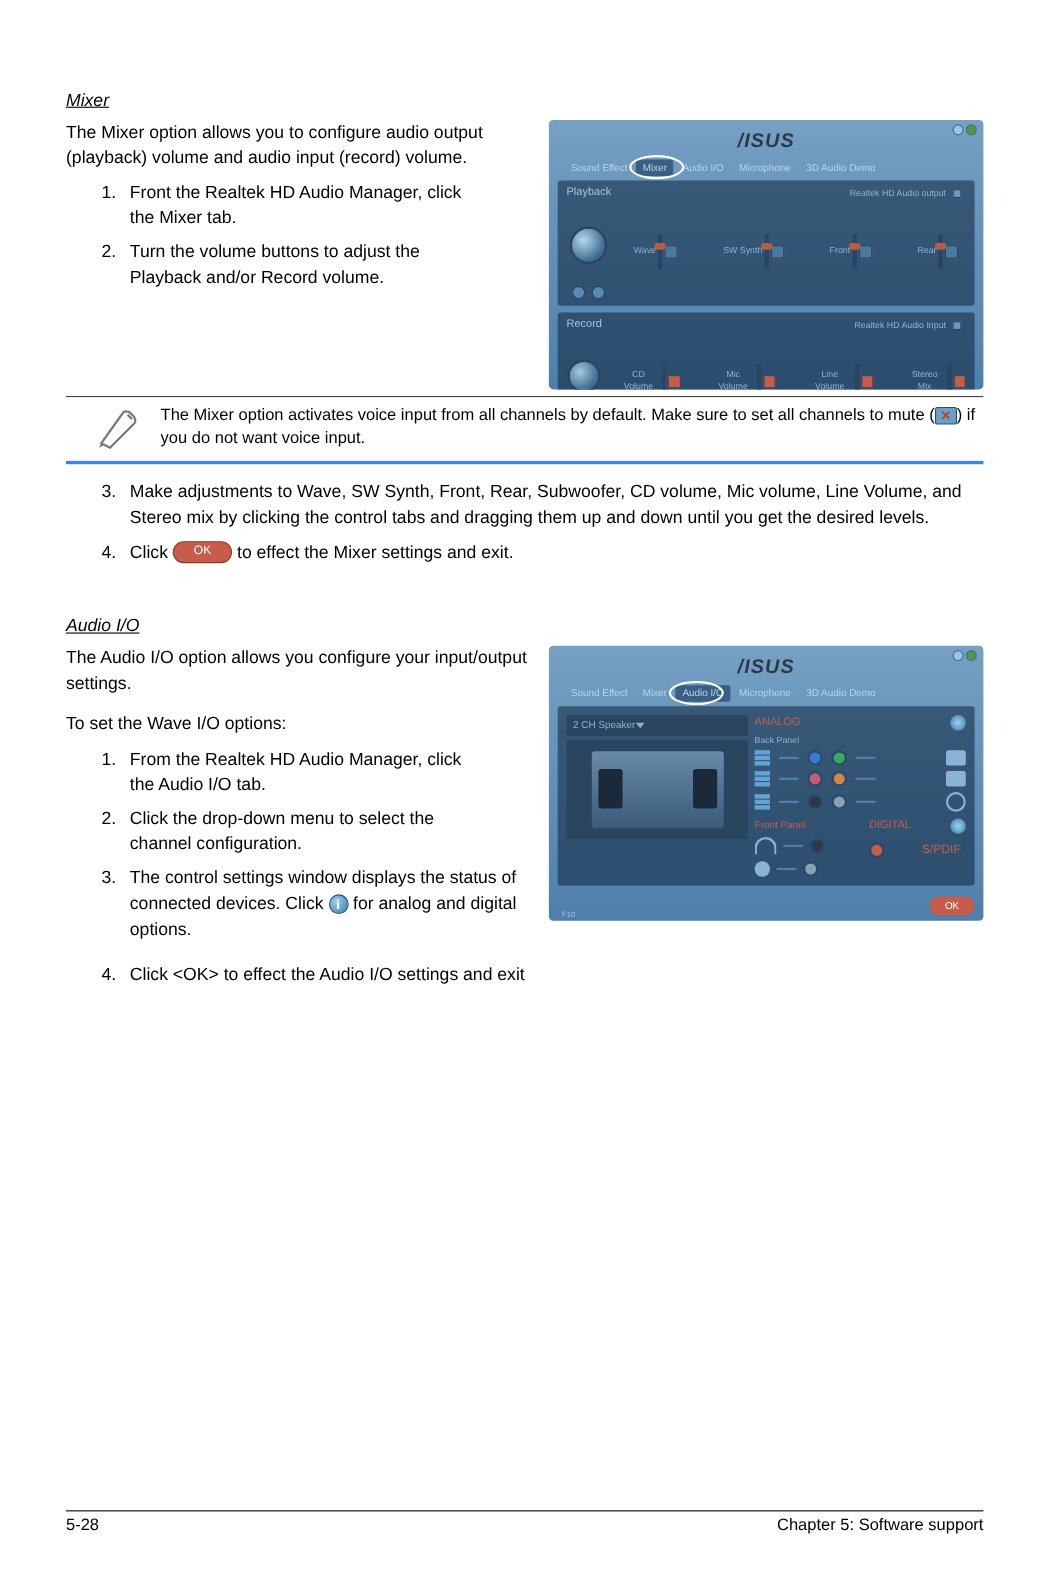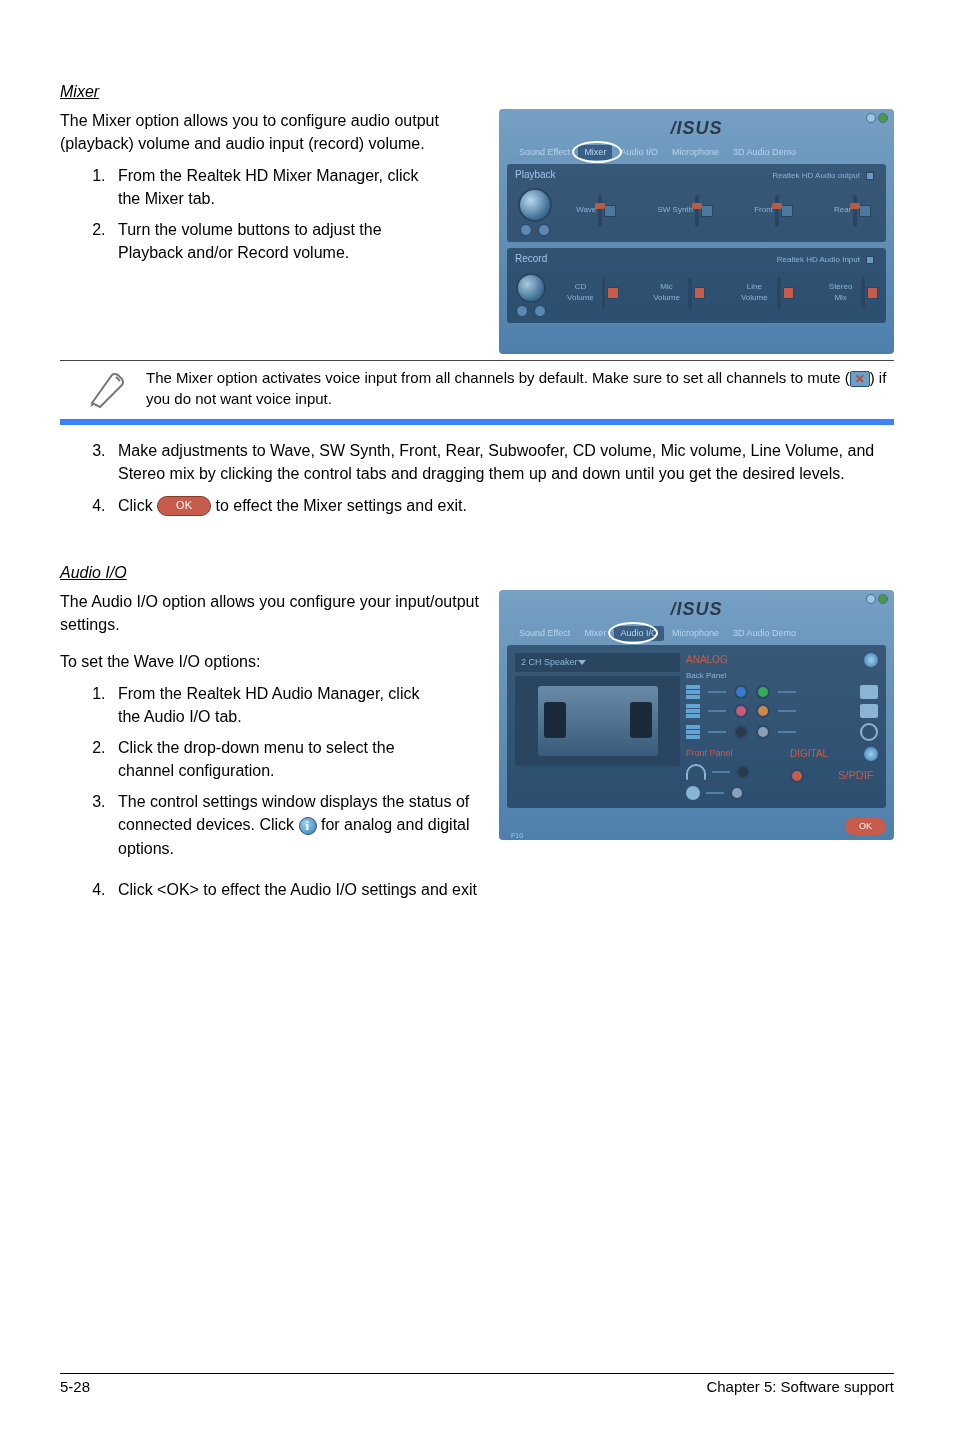--- a/index.html
+++ b/index.html
@@ -43,21 +43,21 @@
       content:''; position:absolute; left:-6px; top:-4px; width:46px; height:18px;
       border:2px solid #fff; border-radius:50%;
     }
     .panel-dark {
       background: rgba(20,45,70,0.6);
       border-radius:3px; padding:6px 8px; margin-bottom:6px;
     }
     .panel-label { color:#9fc5e8; font-size:10px; margin-bottom:4px; }
     .small-label { color:#8ab4d8; font-size:8px; text-align:center; }
     .track-row { display:flex; align-items:stretch; gap:14px; }
-    .dial-col { display:flex; flex-direction:column; align-items:center; gap:2px; }
+    .dial-col { display:flex; flex-direction:column; align-items:center; gap:20px; }
     .dial {
       width:34px; height:34px; border-radius:50%;
       background: radial-gradient(circle at 35% 35%, #b8d8f0, #3a6a8e 70%);
       border:2px solid #2a4560;
       position:relative;
     }
     .dial2 {
       width:30px; height:30px; border-radius:50%;
       background: radial-gradient(circle at 35% 35%, #a8c8e0, #3a6a8e 70%);
       border:2px solid #2a4560;
@@ -79,21 +79,21 @@
       display:inline-block;
     }
     .sb-row { display:flex; gap:6px; align-items:center; font-size:8px; color:#8ab4d8; justify-content:flex-end; padding-right:4px; margin-bottom:2px;}
     .sb-arrow { width:8px; height:8px; background:#6a9ac0; border:1px solid #2a4560;}
     .hint-row { display:flex; justify-content:space-between; font-size:7px; color:#9fc5e8; padding-left:4px; margin-top:-4px;}
 
     ol.main-list { list-style: decimal; padding-left: 50px; margin-top: 8px; margin-bottom: 10px;}
     ol.main-list li { padding-left: 8px; margin-bottom: 8px; }
     .narrow-li { max-width: 330px; }
 
-    .note-box { display:flex; gap:18px; padding: 4px 0 10px 28px; align-items:center; border-top:1px solid #444; border-bottom:6px solid #3b82f6; margin:6px 0 14px 0;}
+    .note-box { display:flex; gap:18px; padding: 4px 0 10px 28px; align-items:center; border-top:1px solid #444; border-bottom:3px solid #3b82f6; margin:6px 0 14px 0;}
     .note-icon {
       width:40px; height:40px; flex-shrink:0; color:#666; position:relative; margin-top:4px;
     }
     .note-text { flex:1; font-size:15px; line-height:1.4; padding-top:2px;}
     .inline-mute {
       display:inline-block; width:20px; height:16px; vertical-align:middle;
       background:#6aa0c8; border:1px solid #2a5070; border-radius:2px; position:relative;
     }
     .inline-mute::after {
       content:'✕'; position:absolute; left:4px; top:-1px; color:#c04030; font-size:12px; font-weight:bold;
@@ -160,21 +160,21 @@
   </style>
 </head>
 <body>
 
 <div class="section-title">Mixer</div>
 
 <div class="top-row">
   <div class="left-col">
     <p>The Mixer option allows you to configure audio output (playback) volume and audio input (record) volume.</p>
     <ol class="main-list">
-      <li class="narrow-li">From the Realtek HD Mixer Manager, click the Mixer tab.</li>
+      <li class="narrow-li">Front the Realtek HD Audio Manager, click the Mixer tab.</li>
       <li class="narrow-li">Turn the volume buttons to adjust the Playback and/or Record volume.</li>
     </ol>
   </div>
 
   <div class="screenshot" style="height:245px;">
     <div class="screenshot-inner">
       <div class="minimize-close">
         <div class="mc-btn"></div>
         <div class="mc-btn green"></div>
       </div>

